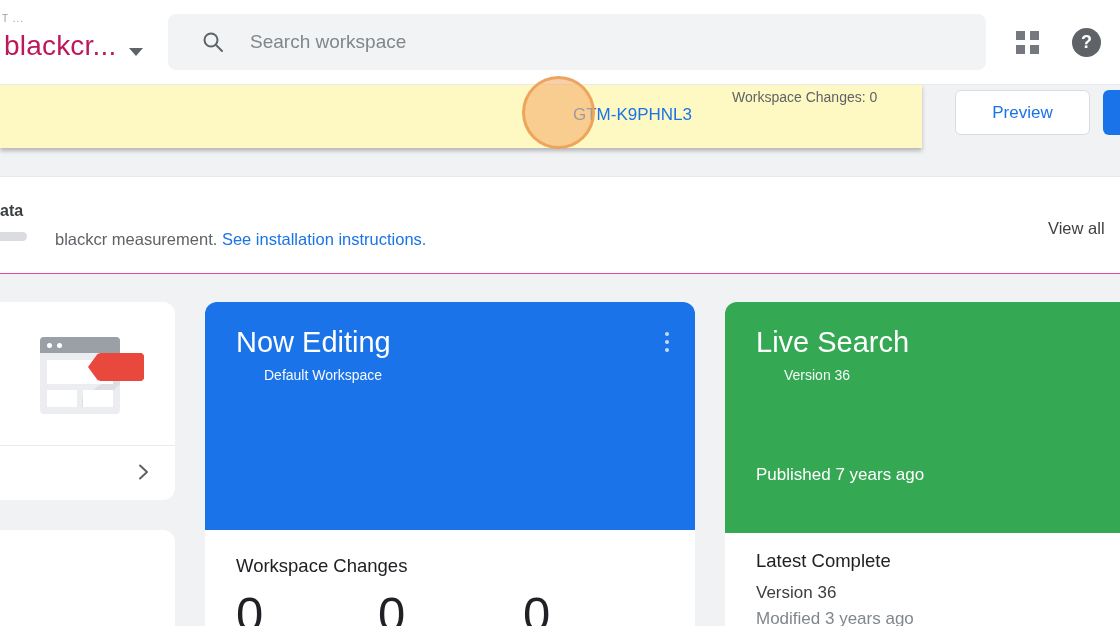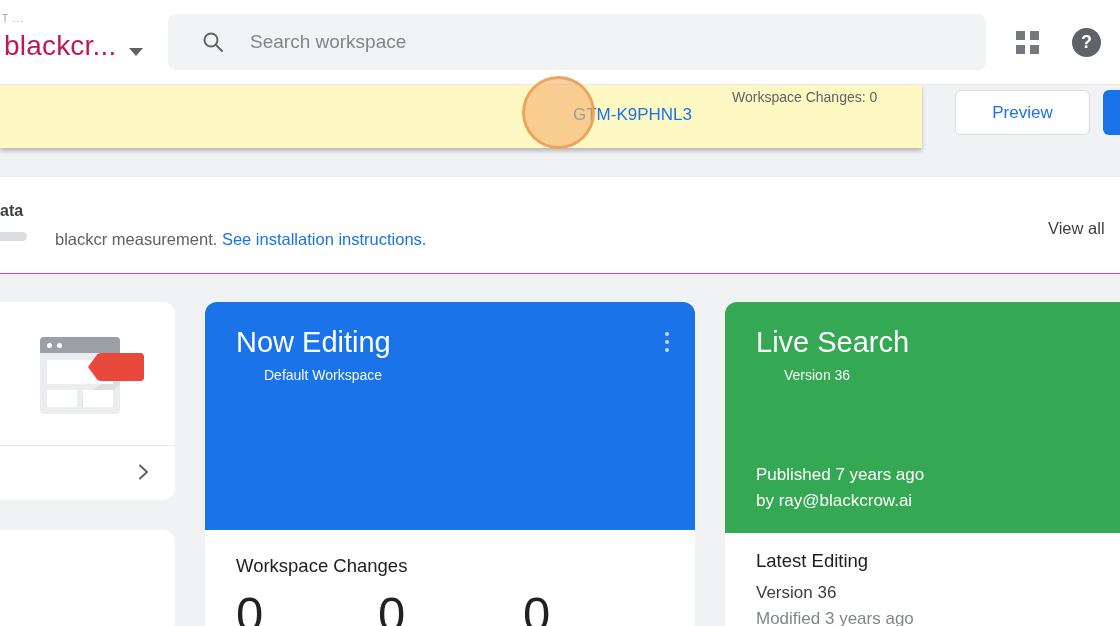--- a/index.html
+++ b/index.html
@@ -162,18 +162,17 @@
   <span class="count c0">0</span>
   <span class="count c1">0</span>
   <span class="count c2">0</span>
 </div>
 
 <div class="card card-green">
   <div class="green-head">
     <span class="card-title">Live Search</span>
     <span class="card-sub">Version 36</span>
     <span class="pub-line1">Published 7 years ago</span>
-    <span class="pub-line2">by ray@blackcrow.ai</span>
   </div>
-  <span class="latest-title">Latest Editing</span>
+  <span class="latest-title">Latest Complete</span>
   <span class="latest-ver">Version 36</span>
   <span class="latest-mod">Modified 3 years ago</span>
 </div>
 
 </body></html>

